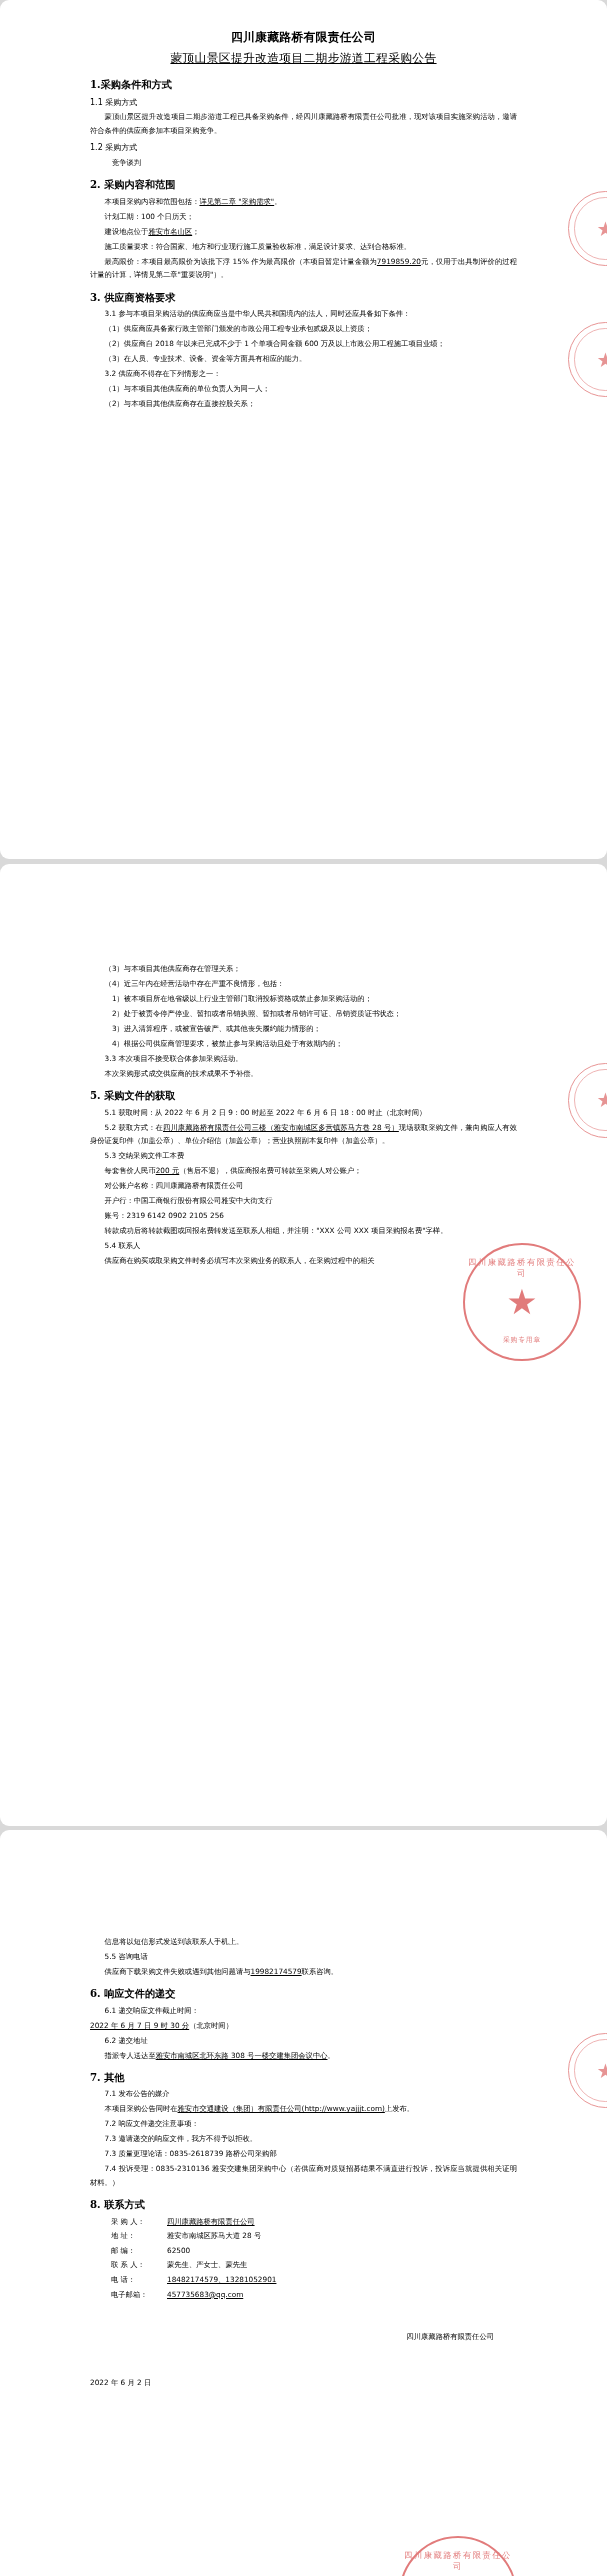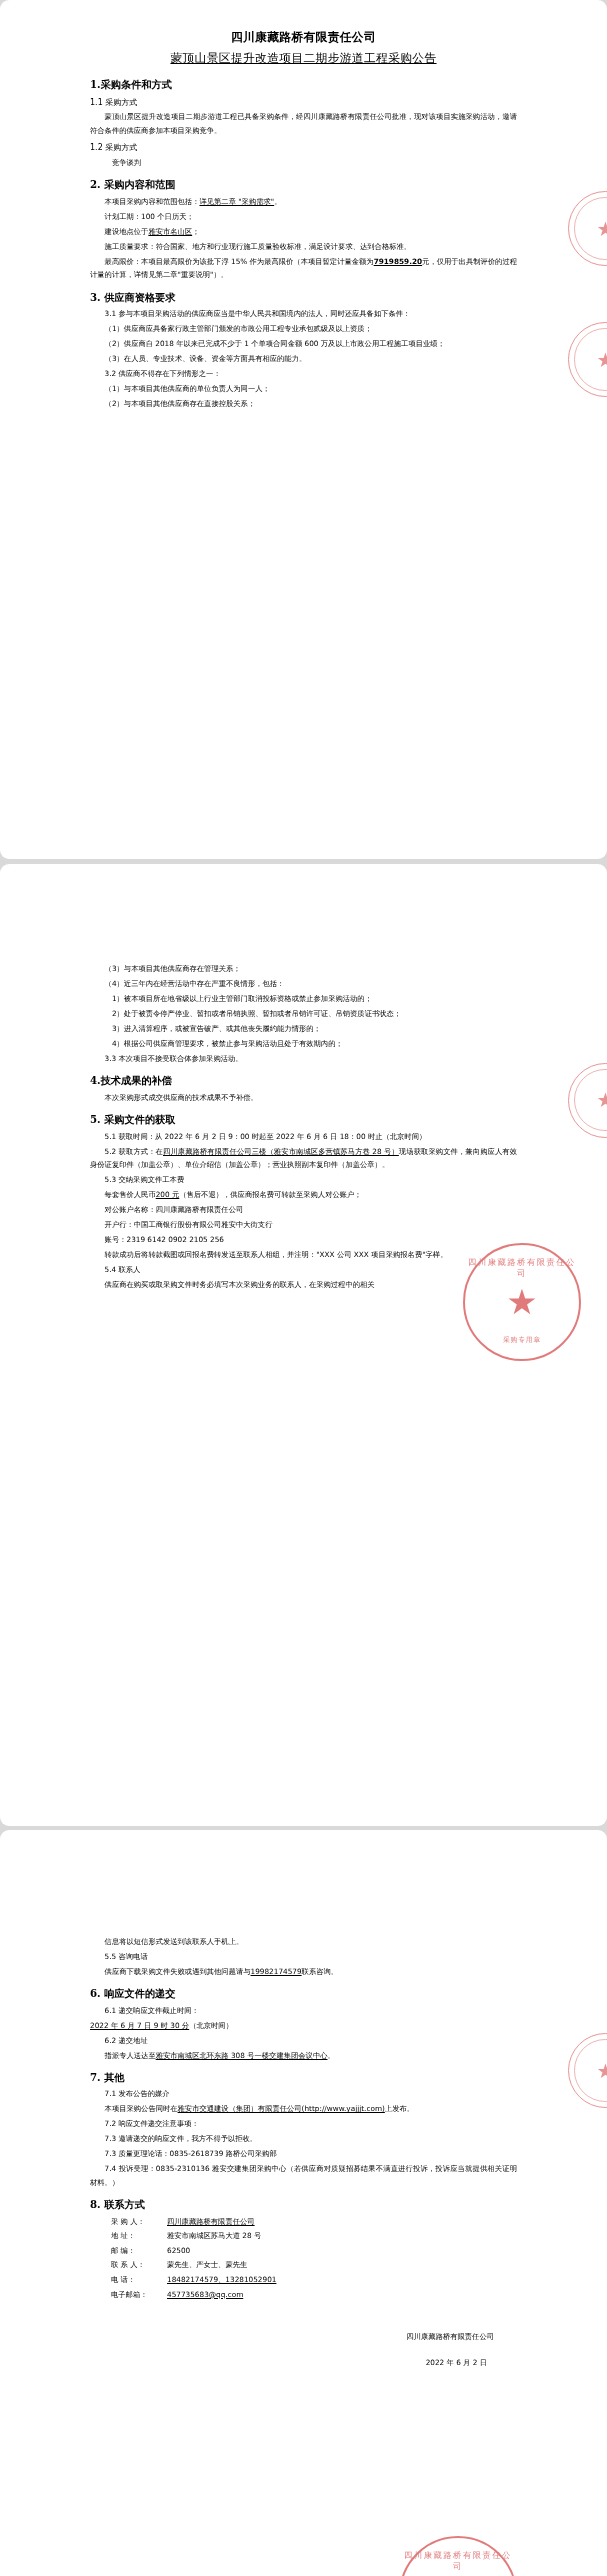--- a/index.html
+++ b/index.html
@@ -66,21 +66,21 @@
     font-size: 7.3px;
     line-height: 1.85;
     color: #000;
     text-align: justify;
     margin: 1.5px 0;
     text-indent: 2em;
   }
   .p.noind { text-indent: 0; }
   .p.ind3 { text-indent: 3em; }
   .u { text-decoration: underline; }
-  .b { font-weight: bold; }
+  .b { font-weight: normal; }
   .star {
     position: absolute;
     left: 50%; top: 50%;
     transform: translate(-50%,-50%);
     color: #cf2b2b;
     font-size: 20px;
     line-height: 1;
   }
   .seal-half {
     position: absolute;
@@ -118,24 +118,23 @@
     color: #d02b2b;
     font-size: 6.8px;
     letter-spacing: 0.8px;
   }
   .big-seal .bigstar {
     position: absolute; left: 50%; top: 50%;
     transform: translate(-50%,-50%);
     color: #d02b2b; font-size: 35px; line-height: 1;
   }
   .date-line {
-    text-align: right;
     font-size: 7.3px;
     color: #000;
-    margin-top: 16px;
+    margin-top: 36px;
     padding-right: 30px;
   }
   .sign-line {
     text-align: right;
     font-size: 7.3px;
     color: #000;
     margin-top: 30px;
     padding-right: 23px;
   }
   .contact-row {
@@ -195,21 +194,20 @@
     <div style="height:70px;"></div>
 
     <div class="p">（3）与本项目其他供应商存在管理关系；</div>
     <div class="p">（4）近三年内在经营活动中存在严重不良情形，包括：</div>
     <div class="p ind3">1）被本项目所在地省级以上行业主管部门取消投标资格或禁止参加采购活动的；</div>
     <div class="p ind3">2）处于被责令停产停业、暂扣或者吊销执照、暂扣或者吊销许可证、吊销资质证书状态；</div>
     <div class="p ind3">3）进入清算程序，或被宣告破产、或其他丧失履约能力情形的；</div>
     <div class="p ind3">4）根据公司供应商管理要求，被禁止参与采购活动且处于有效期内的；</div>
     <div class="p">3.3 本次项目不接受联合体参加采购活动。</div>
 
-    <div class="h1">4.技术成果的补偿</div>
     <div class="p">本次采购形式成交供应商的技术成果不予补偿。</div>
 
     <div class="h1">5. 采购文件的获取</div>
     <div class="p">5.1 获取时间：从 2022 年 6 月 2 日 9：00 时起至 2022 年 6 月 6 日 18：00 时止（北京时间）</div>
     <div class="p"><span>5.2 获取方式：</span><span>在</span><span class="u">四川康藏路桥有限责任公司三楼（雅安市南城区多营镇苏马方巷 28 号）</span><span>现场获取采购文件，兼向购应人有效身份证复印件（加盖公章）、单位介绍信（加盖公章）；营业执照副本复印件（加盖公章）。</span></div>
 
     <div class="p noind" style="text-indent:2em;">5.3 交纳采购文件工本费</div>
     <div class="p"><span>每套售价人民币</span><span class="u">200 元</span><span>（售后不退），供应商报名费可转款至采购人对公账户；</span></div>
     <div class="p">对公账户名称：四川康藏路桥有限责任公司</div>
     <div class="p">开户行：中国工商银行股份有限公司雅安中大街支行</div>

